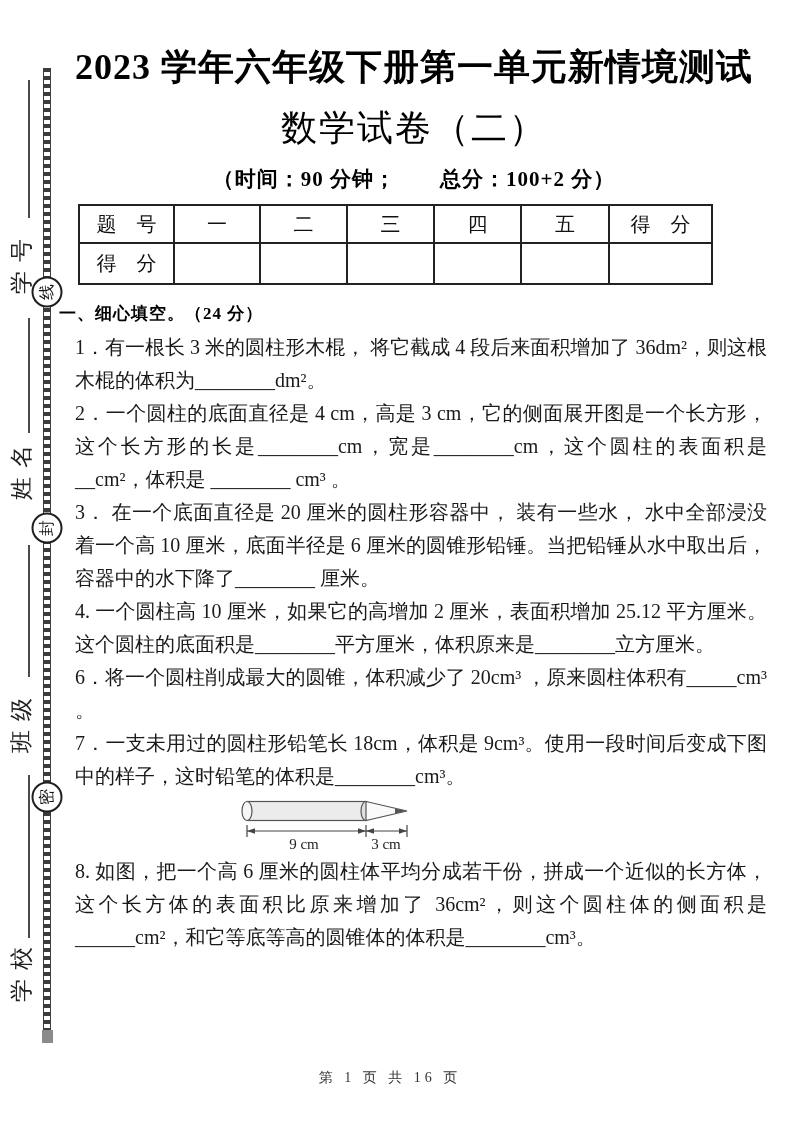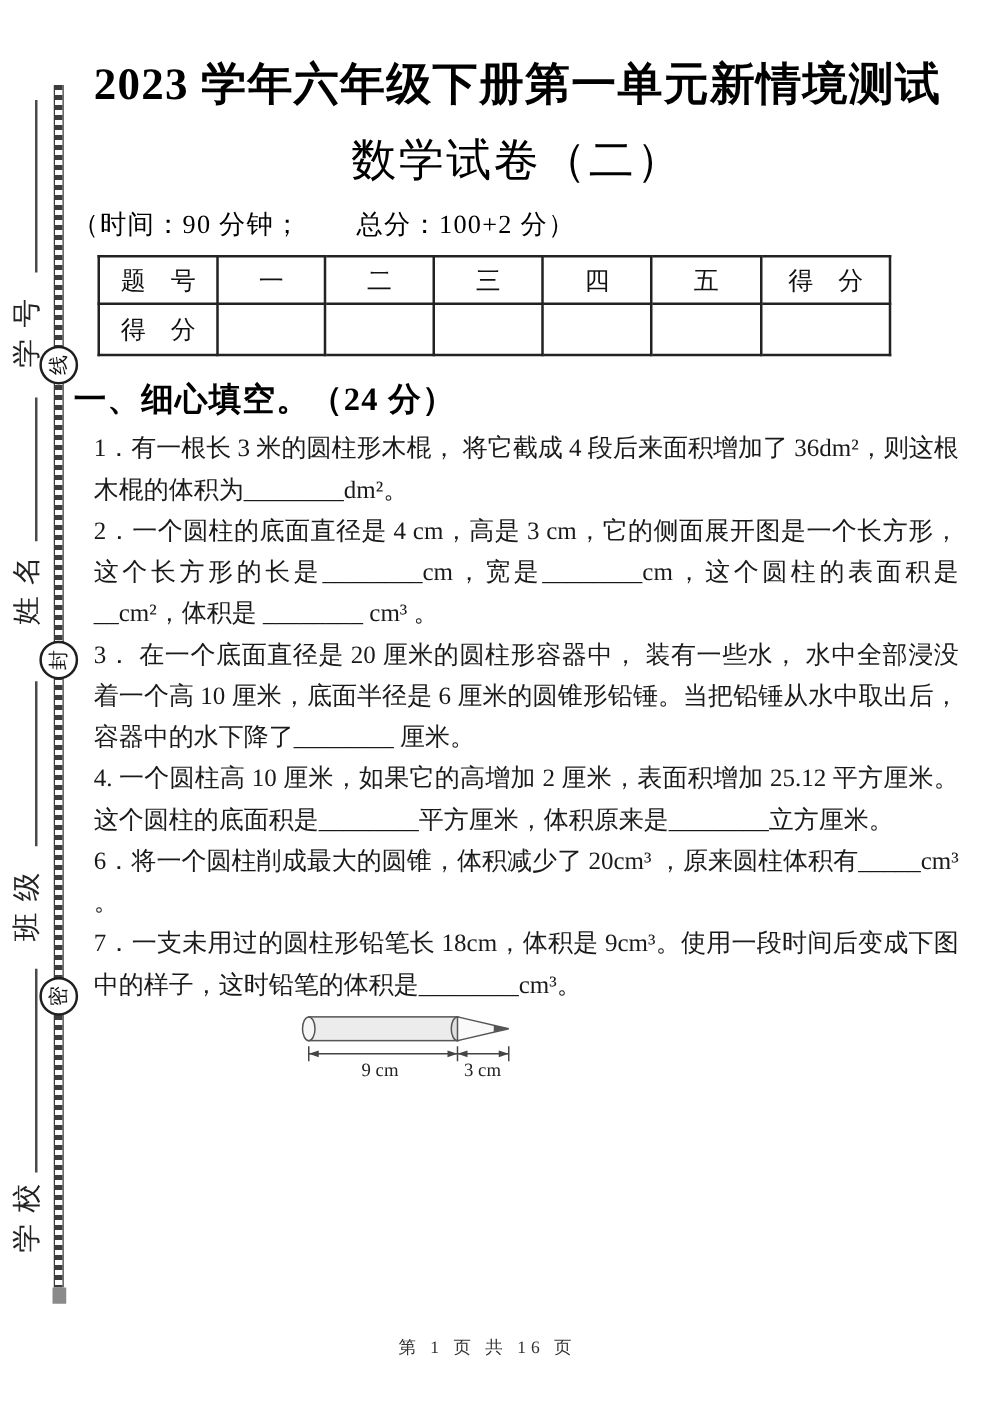--- a/index.html
+++ b/index.html
@@ -32,26 +32,26 @@
     position:absolute;left:47px;width:27px;height:27px;border:2px solid #1f1f1f;border-radius:50%;
     background:#fff;transform:translate(-50%,-50%);display:flex;align-items:center;justify-content:center;
     z-index:3;
   }
   .seal-circle span{transform:rotate(-90deg);font-size:16px;color:#111;}
   #seal-1{top:292px} #seal-2{top:528px} #seal-3{top:797px}
   
   .content{position:absolute;left:58px;top:44px;width:712px;}
   .title1{font-size:36px;font-weight:bold;text-align:center;letter-spacing:1px;line-height:46px;color:#000;}
   .title2{font-size:36px;font-weight:normal;text-align:center;letter-spacing:2px;line-height:44px;margin-top:16px;color:#000;}
-  .subtitle{font-size:21px;font-weight:normal;text-align:left;letter-spacing:1px;margin-top:15px;line-height:28px;color:#000;}
+  .subtitle{font-size:21px;font-weight:bold;text-align:center;letter-spacing:1px;margin-top:15px;line-height:28px;color:#000;}
   table.score-table{border-collapse:collapse;margin:11px 0 0 20px;table-layout:fixed;}
   table.score-table td{border:2px solid #222;text-align:center;font-size:20px;padding:0;color:#111;}
   tr.r1 td{height:36px;}
   tr.r2 td{height:39px;}
-  .section-heading{font-size:26px;font-weight:bold;letter-spacing:1px;margin:17px 0 0 1px;color:#000;}
+  .section-heading{font-size:17px;font-weight:bold;letter-spacing:1px;margin:17px 0 0 1px;color:#000;}
   .questions{margin:6px 0 0 17px;width:692px;font-size:20px;line-height:33px;text-align:justify;}
   .q{margin:0;}
   .figure{margin:4px 0 2px 163px;height:56px;}
   .page-footer{position:absolute;left:0;top:1069px;width:780px;text-align:center;font-size:14px;letter-spacing:4px;color:#333;}
 </style>
 </head>
 <body>
 
 <div class="fill-line" id="fl1"></div>
 <div class="fill-line" id="fl2"></div>
@@ -143,16 +143,17 @@
 
         <line x1="128" y1="34" x2="169" y2="34" stroke="#444" stroke-width="1.2"></line>
         <polygon points="128,34 136,31.3 136,36.7" fill="#444"></polygon>
         <polygon points="169,34 161,31.3 161,36.7" fill="#444"></polygon>
 
         <text x="66" y="52" font-size="15" text-anchor="middle" fill="#222">9 cm</text>
         <text x="148" y="52" font-size="15" text-anchor="middle" fill="#222">3 cm</text>
       </svg>
     </div>
 
+    <div class="q">8. 如图，把一个高 6 厘米的圆柱体平均分成若干份，拼成一个近似的长方体，这个长方体的表面积比原来增加了 36cm²，则这个圆柱体的侧面积是______cm²，和它等底等高的圆锥体的体积是________cm³。</div>
   </div>
 </div>
 
 <div class="page-footer">第 1 页 共 16 页</div>
 
 </body></html>

